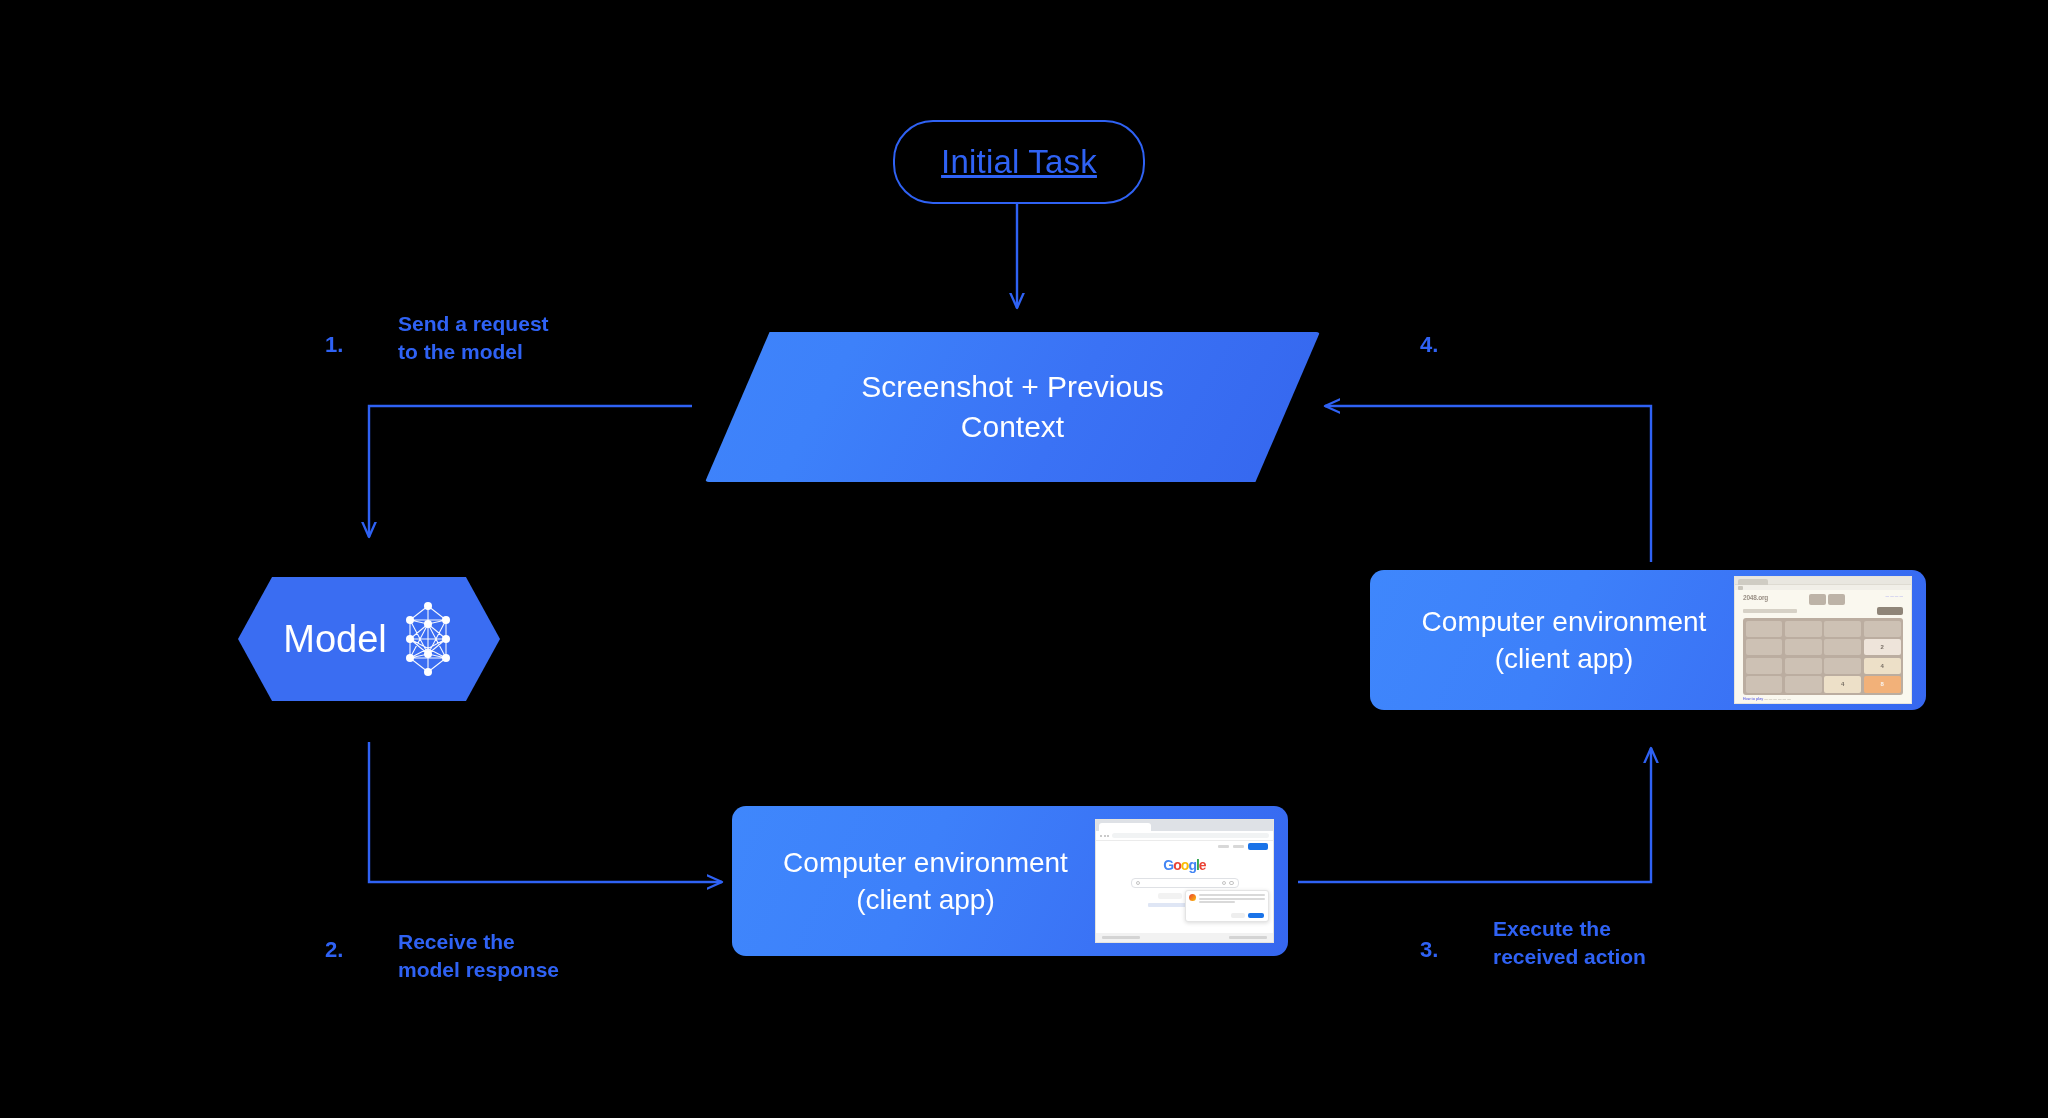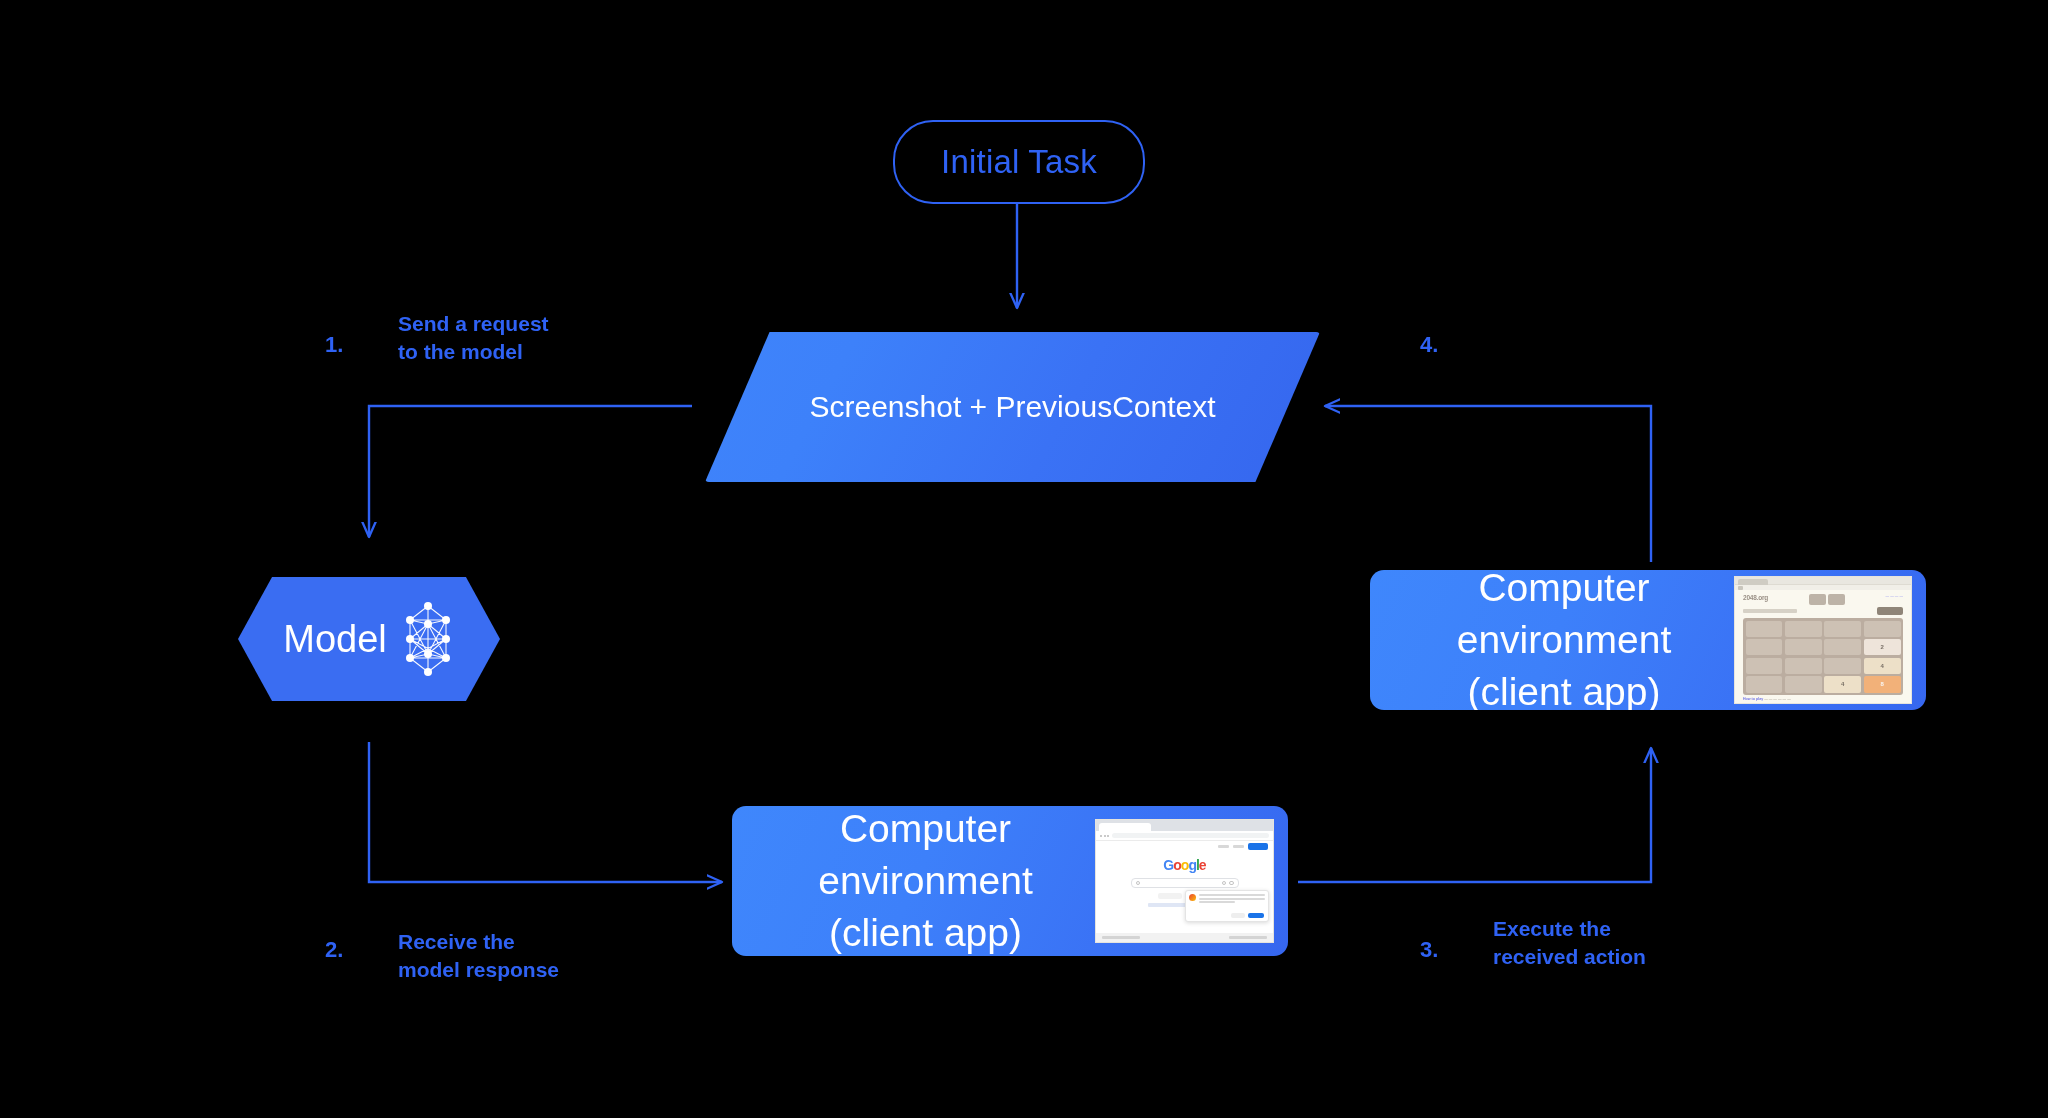--- a/index.html
+++ b/index.html
@@ -9,50 +9,50 @@
     -webkit-font-smoothing:antialiased;
   }
   .stage{position:absolute;inset:0;}
   svg.wires{position:absolute;left:0;top:0;width:2048px;height:1118px;pointer-events:none;}
 
   
   .pill{
     position:absolute;left:893px;top:120px;width:248px;height:80px;
     border:2.5px solid #2f62f4;border-radius:40px;
     display:flex;align-items:center;justify-content:center;
-    color:#2f62f4;font-size:33px;letter-spacing:.2px;
+    color:#2f62f4;font-size:33px;letter-spacing:.2px;text-decoration:underline;
   }
 
   
   .para-wrap{position:absolute;left:705px;top:332px;width:615px;height:150px;}
   .para-shape{position:absolute;inset:0;
     background:linear-gradient(118deg,#3f84fb 0%,#3d81fa 22%,#3a72f5 58%,#3566ee 100%);
     clip-path:polygon(10.5% 0%, 100% 0%, 89.5% 100%, 0% 100%);
     border-radius:4px;
   }
   .para-label{
-    position:absolute;inset:0;display:flex;flex-direction:row;
+    position:absolute;inset:0;display:flex;flex-direction:column;
     align-items:center;justify-content:center;color:#fff;font-size:30px;line-height:1.32;
     text-align:center;
   }
 
   
   .hex-wrap{position:absolute;left:238px;top:577px;width:262px;height:124px;}
   .hex-shape{position:absolute;inset:0;background:#3a6df2;
     clip-path:polygon(13% 0%, 87% 0%, 100% 50%, 87% 100%, 13% 100%, 0% 50%);
   }
   .hex-inner{position:absolute;inset:0;display:flex;align-items:center;justify-content:center;gap:14px;}
   .hex-inner .mlabel{color:#fff;font-size:38px;}
   .nn{width:54px;height:78px;display:block;}
 
   
   .envcard{position:absolute;border-radius:14px;overflow:hidden;
     background:linear-gradient(115deg,#3f87fc 0%,#3d80fa 35%,#3a72f5 70%,#3667ef 100%);
     display:flex;align-items:center;}
-  .envcard .etext{color:#fff;font-size:39px;line-height:1.33;text-align:center;flex:1;padding-left:24px;}
+  .envcard .etext{color:#fff;font-size:28px;line-height:1.33;text-align:center;flex:1;padding-left:24px;}
   .thumb{background:#fdfcf8;border:1px solid #e6e4dd;overflow:hidden;position:relative;flex:none;}
 
   #env-right{left:1370px;top:570px;width:556px;height:140px;}
   #env-right .thumb{width:176px;height:126px;margin-right:14px;}
   #env-bottom{left:732px;top:806px;width:556px;height:150px;}
   #env-bottom .thumb{width:177px;height:122px;margin-right:14px;}
 
   
   .g2048{position:absolute;inset:0;background:#faf8ef;display:flex;flex-direction:column;}
   .g2048 .tb{height:9px;background:#e9e7e0;border-bottom:1px solid #dedbd2;position:relative;}

